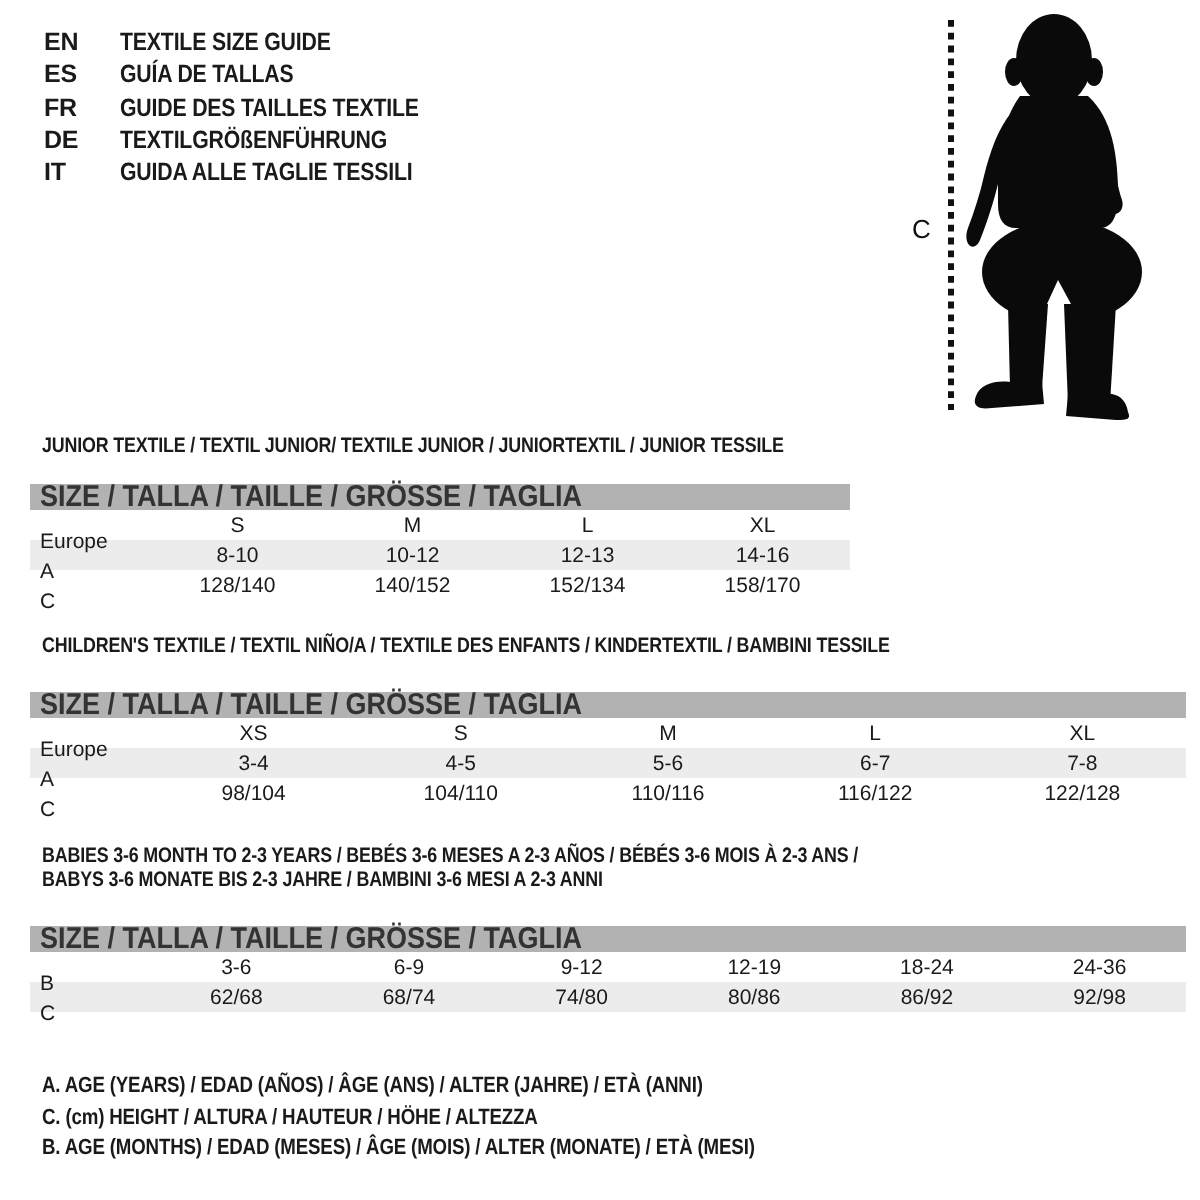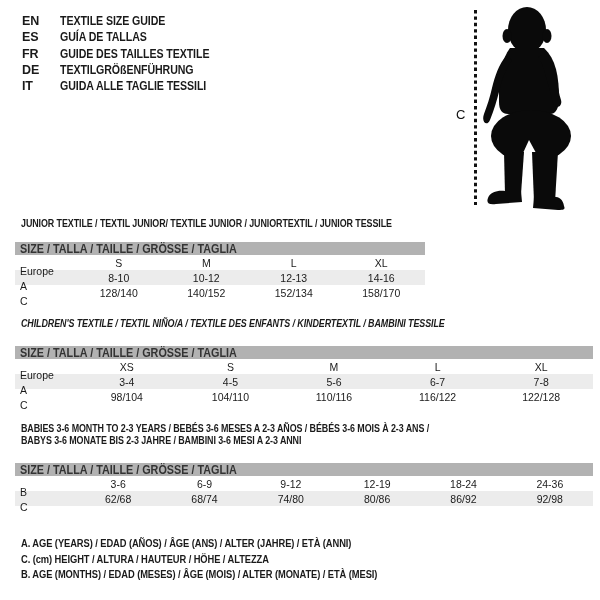--- a/index.html
+++ b/index.html
@@ -16,30 +16,30 @@
   .lang-line{display:flex;height:16.3px;align-items:flex-start;font-weight:700;font-size:12.5px;letter-spacing:-0.1px;}
   .lang-code{width:38px;flex:0 0 38px;}
 
   
   #figure-svg{position:absolute;left:466px;top:2px;width:122px;height:212px;}
   #height-label{position:absolute;left:456px;top:107px;font-size:13px;font-weight:400;color:#111;}
 
   
   .tbl-title{position:absolute;font-weight:700;font-size:10.5px;line-height:11.5px;letter-spacing:-0.1px;}
   #title-0{left:21px;top:218px;width:430px;}
-  #title-1{left:21px;top:318px;width:560px;font-style:italic;}
+  #title-1{left:21px;top:318px;width:560px;}
   #title-2{left:21px;top:423px;width:560px;}
 
   
   .table{position:absolute;}
   #table-0{left:15px;top:242px;width:410px;}
   #table-1{left:15px;top:346px;width:578px;}
   #table-2{left:15px;top:463px;width:578px;}
   .size-bar{height:13px;background:#b2b2b2;display:flex;align-items:center;padding-left:5px;
-            box-sizing:border-box;font-size:12px;font-weight:700;color:#333333;}
+            box-sizing:border-box;font-size:15px;font-weight:700;color:#333333;}
   .trow{display:flex;height:15px;align-items:center;font-size:10.5px;font-weight:400;}
   .trow.stripe{background:#ececec;}
   .rlabel{flex:0 0 60px;width:60px;padding-left:5px;box-sizing:border-box;margin-top:16px;}
   .cell{flex:1 1 0;text-align:center;}
 
   
   #footnotes{position:absolute;left:21px;top:537px;}
   .fnote{height:15.5px;font-weight:700;font-size:11px;letter-spacing:-0.1px;}
 </style>
 </head>

